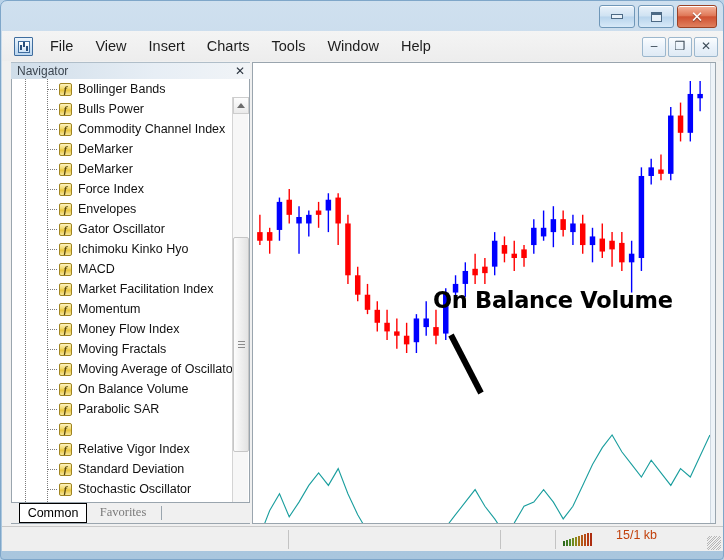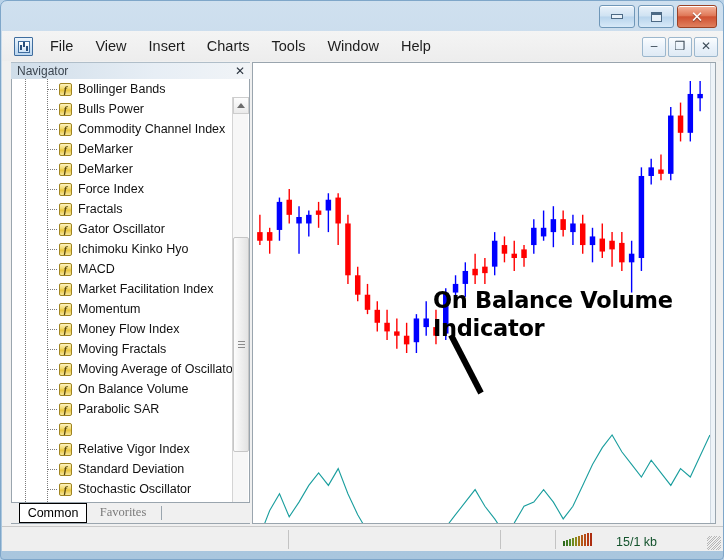--- a/index.html
+++ b/index.html
@@ -179,21 +179,21 @@
   }
 
   
   #status-bar{
     position:absolute;left:1px;top:525px;width:721px;height:25px;
     background:#efefef;border-top:1px solid #c8c8c8;box-sizing:border-box;
   }
   .st-sep{position:absolute;top:3px;width:1px;height:19px;background:#c3c3c3;}
   #signal-bars{position:absolute;left:561px;top:6px;display:flex;align-items:flex-end;gap:1px;height:13px;}
   .sbar{width:2px;}
-  #kb-text{position:absolute;left:614px;top:8px;font-size:12.5px;color:#14532d;}
+  #kb-text{position:absolute;left:614px;top:1px;font-size:12.5px;color:#c2410c;}
   #resize-grip{position:absolute;right:2px;bottom:1px;width:14px;height:14px;
     background:
       linear-gradient(135deg,transparent 46%,#b6b6b6 46%,#b6b6b6 54%,transparent 54%) 0 0/5px 5px,
       linear-gradient(135deg,transparent 46%,#b6b6b6 46%,#b6b6b6 54%,transparent 54%) 4px 4px/5px 5px;
   }
 </style>
 </head>
 <body>
 
 <div id="app-window">
@@ -266,21 +266,21 @@
               <span class="nav-label">DeMarker</span>
             </div>
             <div class="nav-row">
               <span class="dash"></span>
               <span class="fx-icon">f</span>
               <span class="nav-label">Force Index</span>
             </div>
             <div class="nav-row">
               <span class="dash"></span>
               <span class="fx-icon">f</span>
-              <span class="nav-label">Fractals</span>
+              <span class="nav-label">Envelopes</span>
             </div>
             <div class="nav-row">
               <span class="dash"></span>
               <span class="fx-icon">f</span>
               <span class="nav-label">Gator Oscillator</span>
             </div>
             <div class="nav-row">
               <span class="dash"></span>
               <span class="fx-icon">f</span>
               <span class="nav-label">Ichimoku Kinko Hyo</span>
@@ -461,21 +461,20 @@
           <rect x="424.80434782608694" y="52.53968253968253" width="5.478260869565218" height="17.269841269841265" fill="#ff0000"></rect>
           <line x1="437.3260869565217" x2="437.3260869565217" y1="18" y2="78.44444444444443" stroke="#0000ff" stroke-width="1.4"></line>
           <rect x="434.58695652173907" y="30.952380952380963" width="5.478260869565218" height="38.85714285714283" fill="#0000ff"></rect>
           <line x1="447.1086956521739" x2="447.1086956521739" y1="18" y2="48.22222222222223" stroke="#0000ff" stroke-width="1.4"></line>
           <rect x="444.36956521739125" y="30.952380952380963" width="5.478260869565218" height="4.317460317460302" fill="#0000ff"></rect>
           <path d="M6.9 472.7 L16.7 447.5 L26.5 430.8 L36.2 453.8 L46.0 439.1 L55.8 422.4 L65.6 409.8 L75.4 422.4 L85.2 405.6 L94.9 430.8 L104.7 451.7 L114.5 468.5 L124.3 481.1 L134.1 493.7 L143.8 500.0 L153.6 485.3 L163.4 493.7 L173.2 500.0 L183.0 483.2 L192.8 464.3 L202.5 451.7 L212.3 439.1 L222.1 426.6 L231.9 443.3 L241.7 455.9 L251.5 470.6 L261.2 460.1 L271.0 443.3 L280.8 439.1 L290.6 426.6 L300.4 439.1 L310.2 455.9 L319.9 443.3 L329.7 422.4 L339.5 401.4 L349.3 384.6 L359.1 372.0 L368.8 388.8 L378.6 401.4 L388.4 414.0 L398.2 397.2 L408.0 409.8 L417.8 422.4 L427.5 405.6 L437.3 414.0 L447.1 393.0 L456.9 372.0" fill="none" stroke="#1a9e9e" stroke-width="1.1"></path>
           <line x1="198" y1="272" x2="228" y2="330" stroke="#000000" stroke-width="6" stroke-linecap="butt"></line>
         </svg>
       <div id="annotation">
         <div>On Balance Volume</div>
-        <div>Indicator</div>
       </div>
       <div id="chart-scroll"></div>
     </div>
   </div>
 
   <div id="status-bar">
     <div class="st-sep" style="left:286px"></div>
     <div class="st-sep" style="left:498px"></div>
     <div class="st-sep" style="left:553px"></div>
     <div id="signal-bars">

